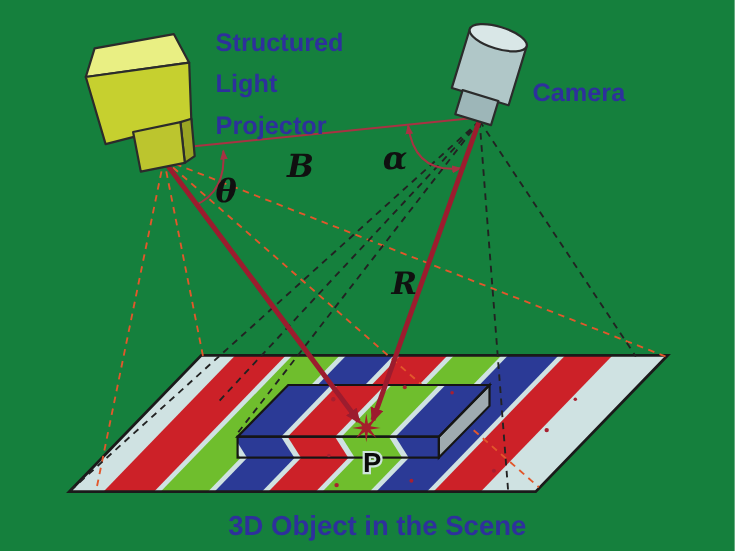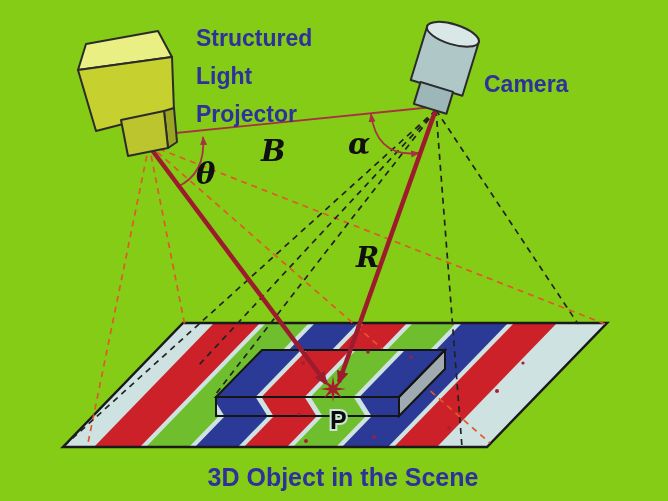--- a/index.html
+++ b/index.html
@@ -1,16 +1,16 @@
 <!DOCTYPE html>
 <html><head>
 <meta charset="utf-8">
 <style>
   html,body{margin:0;padding:0;background:#ffffff;}
-  .figure{position:relative;width:668px;height:501px;background:#84cc16;overflow:hidden;
+  .figure{position:relative;width:668px;height:501px;background:#15803d;overflow:hidden;
           font-family:"Liberation Sans",sans-serif;}
   svg{position:absolute;left:0;top:0;}
   text{user-select:none;}
   .lbl-blue{font-family:"Liberation Sans",sans-serif;font-weight:bold;fill:#2e309c;}
   .lbl-math{font-family:"DejaVu Serif",serif;font-weight:bold;font-style:italic;fill:#101010;}
   .lbl-p{font-family:"Liberation Sans",sans-serif;font-weight:bold;fill:#0a0a0a;
          stroke:#cde3db;stroke-width:4px;paint-order:stroke;}
 </style>
 </head>
 <body>

